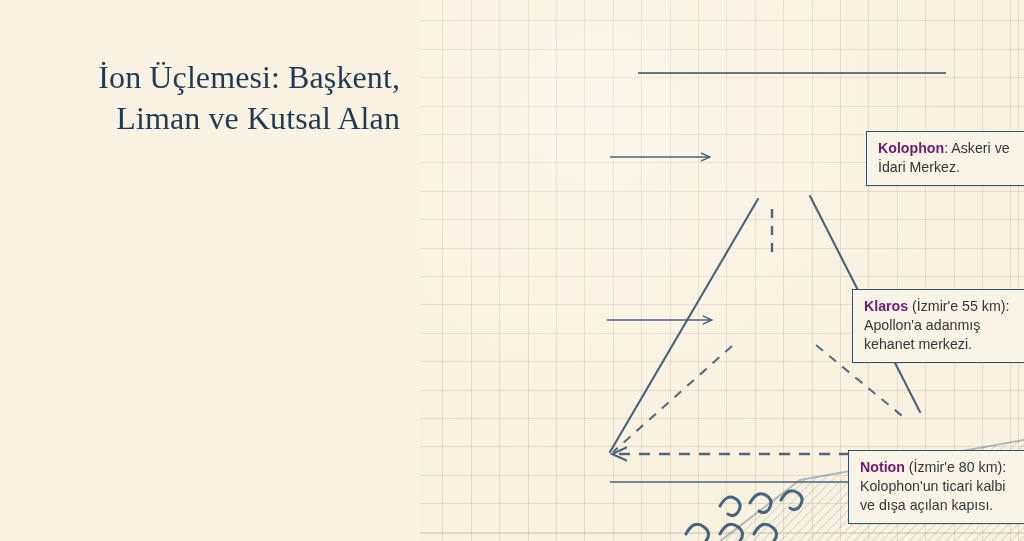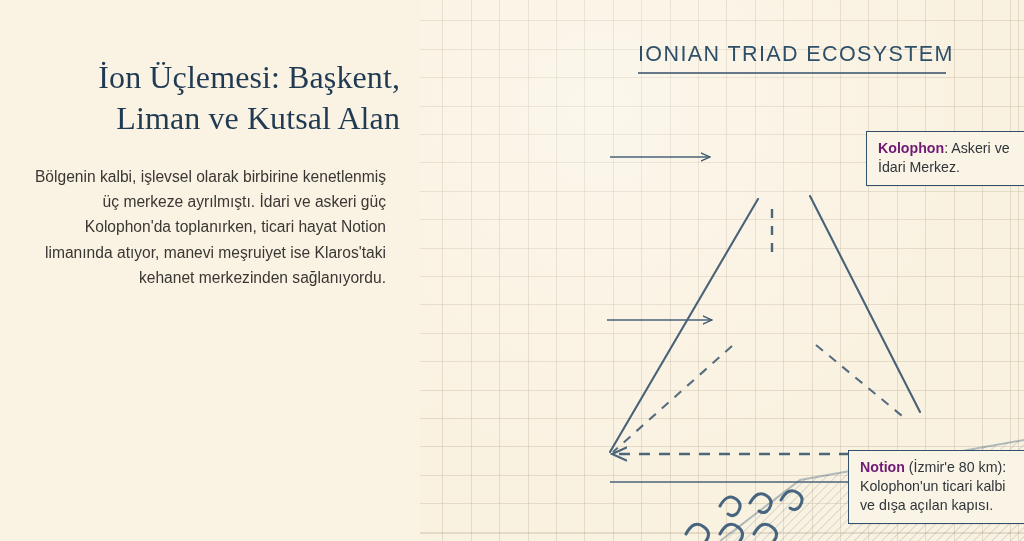--- a/index.html
+++ b/index.html
@@ -78,21 +78,20 @@
   #card-klaros{left:432px;top:289px;width:173px;}
   #card-notion{left:428px;top:450px;width:180px;}
 </style>
 </head>
 <body>
 
 <div id="stage">
 
   <div class="diagram">
 
-    <div class="eco-header">IONIAN TRIAD ECOSYSTEM</div>
     <div class="eco-rule"></div>
 
     <svg id="wires" viewBox="0 0 604 541">
       <defs>
         <marker id="arrowNavy" viewBox="0 0 10 10" refX="9" refY="5" markerWidth="7" markerHeight="7" orient="auto-start-reverse">
           <path d="M0,1 L9,5 L0,9" fill="none" stroke="#3a566e" stroke-width="1.3"></path>
         </marker>
         <pattern id="hatchTerra" width="7" height="7" patternTransform="rotate(45)" patternUnits="userSpaceOnUse">
           <line x1="0" y1="0" x2="0" y2="7" stroke="#c98865" stroke-width="1.5" opacity=".45"></line>
         </pattern>
@@ -131,25 +130,27 @@
       </g>
 
       <path d="M300,541 L380,480 L604,440 L604,541 Z" fill="url(#hatchNavy)" opacity=".55"></path>
       <path d="M300,541 L380,480 L604,440" fill="none" stroke="#2f5272" stroke-width="2" opacity=".35"></path>
     </svg>
 
     <div class="card" id="card-kolophon">
       <b>Kolophon</b><span>: Askeri ve İdari Merkez.</span>
     </div>
 
+    <div class="card" id="card-klaros">
+      <b>Klaros</b><span> (İzmir'e 55 km): Apollon'a adanmış kehanet merkezi.</span>
+    </div>
 
     <div class="card" id="card-notion">
       <b>Notion</b><span> (İzmir'e 80 km): Kolophon'un ticari kalbi ve dışa açılan kapısı.</span>
     </div>
 
   </div>
 
   <div class="left-panel">
     <h1 class="title">İon Üçlemesi: Başkent, Liman ve Kutsal Alan</h1>
-    <p class="body-text">Bölgenin kalbi, işlevsel olarak birbirine kenetlenmiş üç merkeze ayrılmıştı. İdari ve askeri güç Kolophon'da toplanırken, ticari hayat Notion limanında atıyor, manevi meşruiyet ise Klaros'taki kehanet merkezinden sağlanıyordu.</p>
   </div>
 
 </div>
 
 </body></html>

